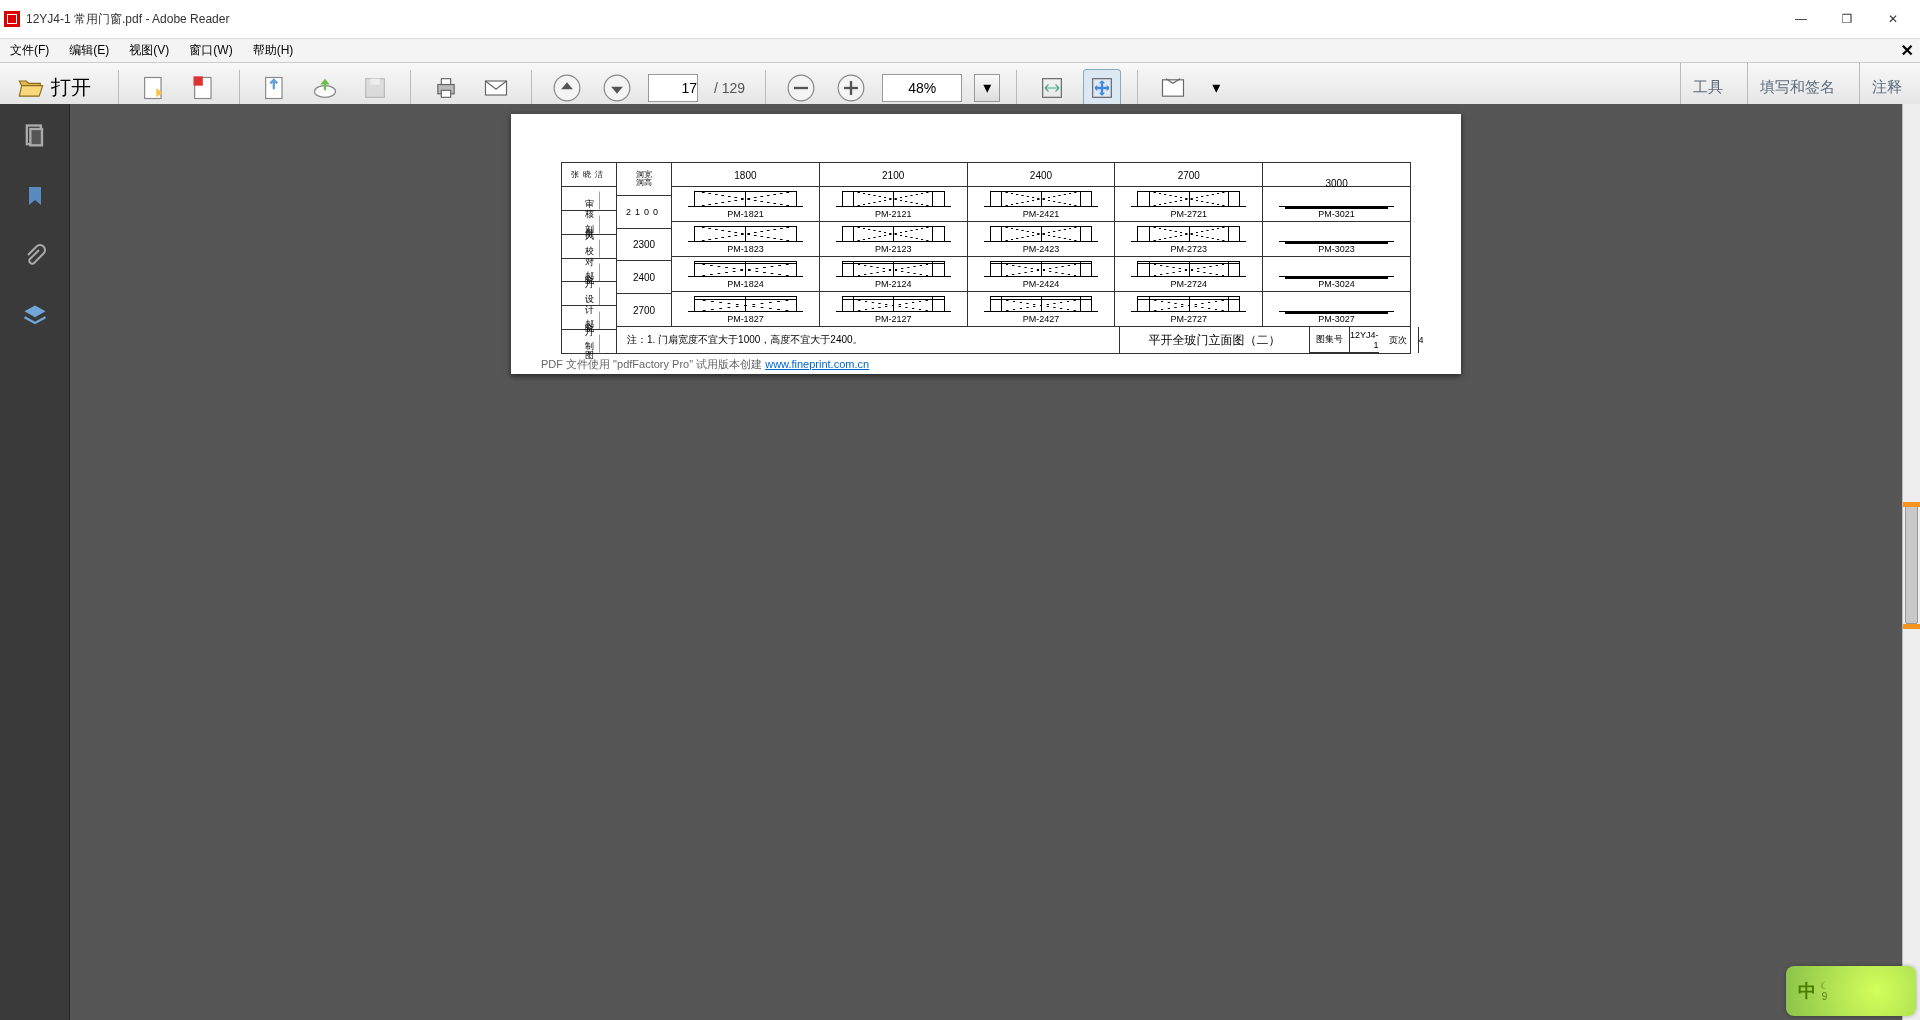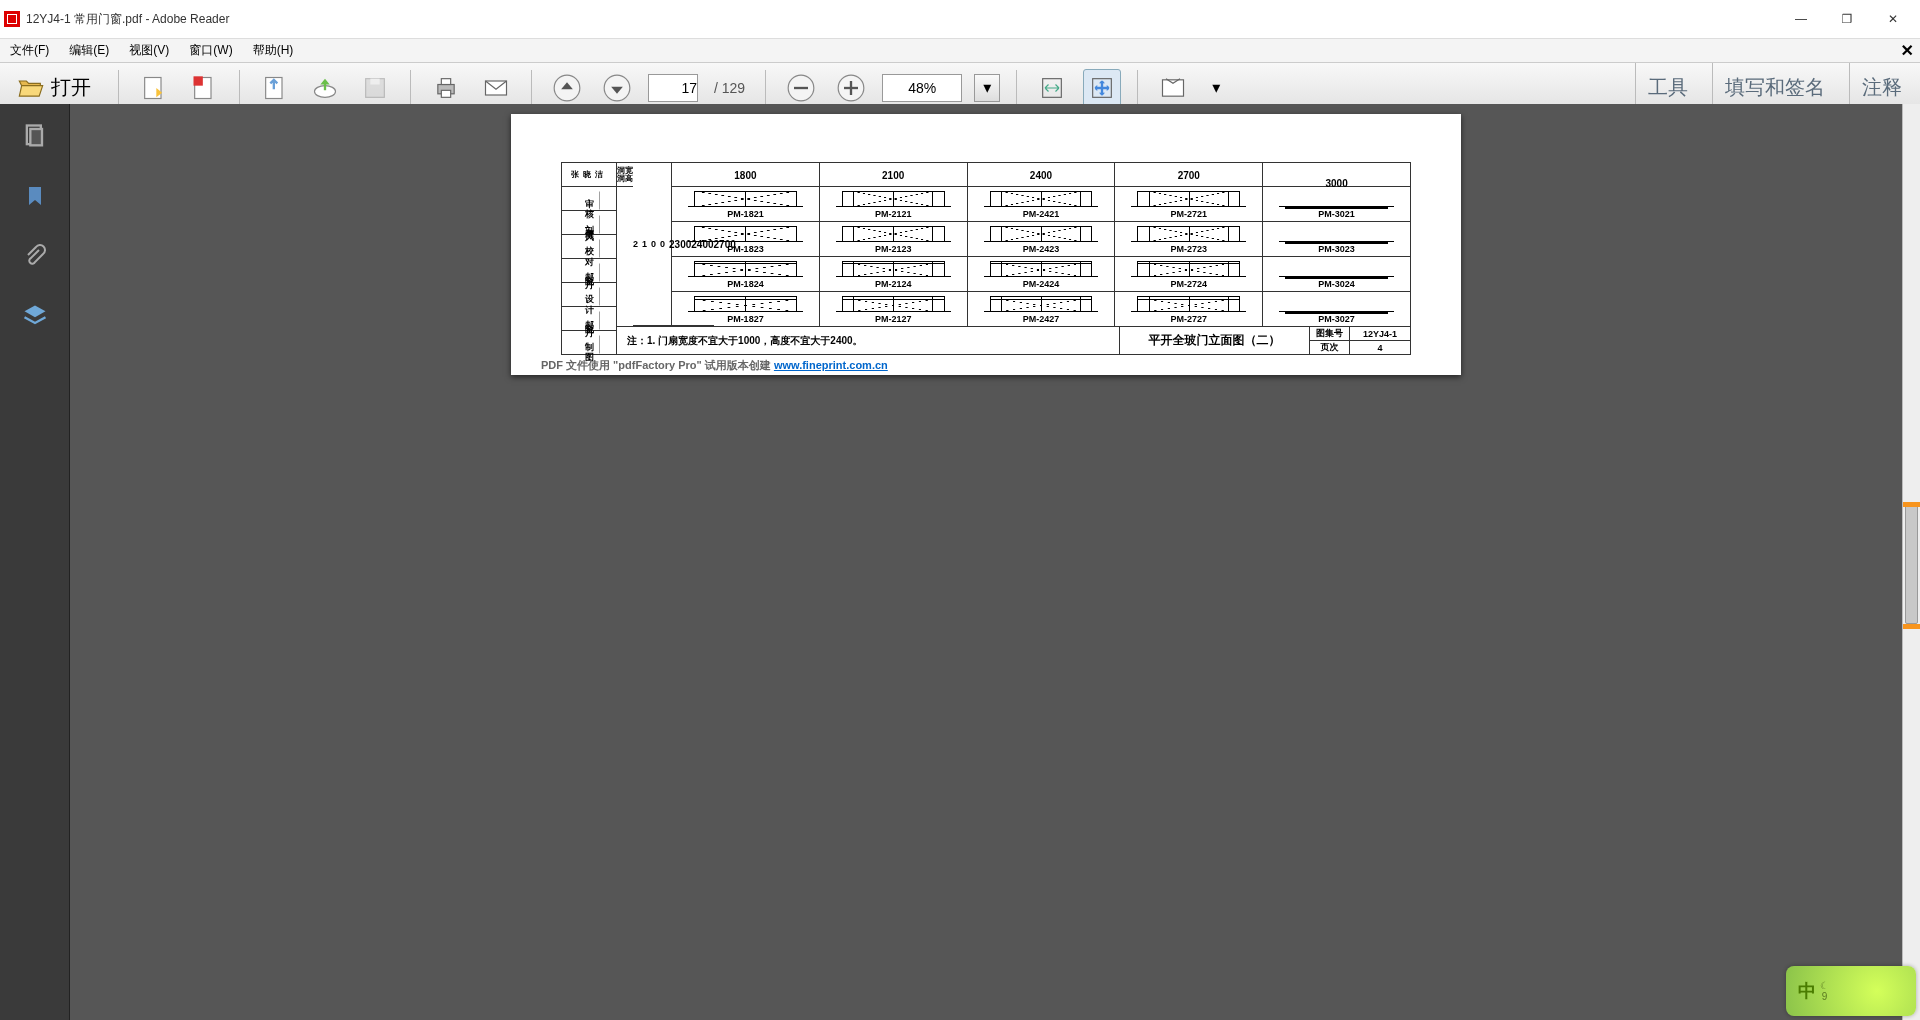--- a/index.html
+++ b/index.html
@@ -20,46 +20,46 @@
 
 .toolbar { height: 50px; background: linear-gradient(#f8f8f8,#e2e2e2); border-bottom: 1px solid #aaa; display: flex; align-items: center; padding: 0 6px; gap: 12px; }
 .tool { width: 38px; height: 38px; display:flex; align-items:center; justify-content:center; border:1px solid transparent; border-radius:3px; }
 .tool.big { width:auto; padding:0 10px; font-size:20px; gap:6px; }
 .sepv { width:1px; height:36px; background:#bbb; margin:0 4px; }
 .pagebox { width:50px; height:28px; text-align:right; border:1px solid #999; font-size:14px; background:#fff; }
 .pagetotal { font-size:14px; color:#555; padding:0 4px; }
 .zoombox { width:80px; height:28px; border:1px solid #999; background:#fff; text-align:center; font-size:14px; display:flex; align-items:center; justify-content:center; }
 .zoomdd { width:26px; height:28px; border:1px solid #999; background:linear-gradient(#fafafa,#ddd); display:flex; align-items:center; justify-content:center; }
 .toolbar .spacer { flex:1; }
-.rbtn { font-size:20px; color:#5a6b7b; padding:0 12px; border-left:1px solid #bbb; height:100%; display:flex; align-items:center; }
+.rbtn { font-size:15px; color:#5a6b7b; padding:0 12px; border-left:1px solid #bbb; height:100%; display:flex; align-items:center; }
 
 .toolsvg { width:28px; height:28px; }
 
 
 .main { position:absolute; top:104px; bottom:0; left:0; right:0; display:flex; background:#565656; }
 .sidebar { width:70px; background:#3a3a3a; border-right:1px solid #222; display:flex; flex-direction:column; align-items:center; padding-top:14px; gap:24px; }
 .sidebar .sbtn { width:36px; height:36px; display:flex; align-items:center; justify-content:center; color:#999; }
 .docarea { flex:1; overflow:auto; display:flex; justify-content:center; align-items:flex-start; position:relative; }
 .scrollbar { width:18px; background:#eee; border-left:1px solid #bbb; position:relative; }
 .scrollbar .thumb { position:absolute; left:2px; right:2px; top:400px; height:120px; background:#c8c8c8; border:1px solid #999; border-radius:2px; }
 .scrollbar .orange { position:absolute; left:0; right:0; height:5px; background:#f7941d; }
 
 
-.page { width:950px; background:#fff; margin-top:10px; box-shadow:0 2px 6px rgba(0,0,0,.6); padding:48px 30px 20px 30px; position:relative; font-family: "SimSun", serif; font-weight: bold; }
+.page { width:950px; background:#fff; margin-top:10px; box-shadow:0 2px 6px rgba(0,0,0,.6); padding:48px 30px 20px 30px; position:relative; font-family: "SimSun", serif; }
 .drawing { border:1.5px solid #333; width:850px; margin:0 auto; display:flex; }
 .leftcol { width:55px; border-right:1px solid #333; display:flex; flex-direction:column; }
 .leftcell { flex:1; border-bottom:1px solid #333; display:flex; align-items:center; justify-content:center; position:relative; }
 .leftcell:last-child { border-bottom:none; }
 .vtxt { writing-mode: vertical-rl; font-size:9px; letter-spacing:4px; }
 .sig { position:absolute; right:2px; top:10%; bottom:10%; width:20px; }
 .sig::before { content:""; position:absolute; left:5px; top:0; width:14px; height:100%; border-left:1px solid #444; transform:skewY(-20deg); opacity:.5; }
 
 .gridwrap { flex:1; display:flex; flex-direction:column; }
 .gridbody { flex:1; display:flex; }
-.rowhdrs { width:55px; border-right:1px solid #333; display:flex; flex-direction:row; }
+.rowhdrs { width:55px; border-right:1px solid #333; display:flex; flex-direction:column; }
 .rowhdrs .hrow:first-child{height:24px;}
 .hrow { flex:1; border-bottom:1px solid #333; display:flex; align-items:center; justify-content:center; font-size:10px; }
 .hrow:last-child{border-bottom:none;}
 
 .gtable { flex:1; display:flex; flex-direction:column; }
 .grow { display:flex; border-bottom:1px solid #333; }
 .grow.header { height:24px; }
 .grow.body { flex:1; }
 .gcell { flex:1; border-right:1px solid #333; display:flex; flex-direction:column; align-items:center; justify-content:flex-end; font-size:9px; position:relative; padding:4px 0 2px; }
 .gcell:last-child { border-right:none;margin-top:16px; }
@@ -88,21 +88,21 @@
 .door .tmid { position:absolute; left:50%; top:0; height:16%; width:1px; background:#000; display:none; }
 .door.r3.var-c .tmid, .door.r3.var-d .tmid, .door.r3.var-e .tmid,
 .door.r4.var-c .tmid, .door.r4.var-d .tmid, .door.r4.var-e .tmid { display:block; }
 .door.r4 .tmid{height:22%;}
 
 
 .dfooter { display:flex; border-top:1px solid #333; }
 .note { flex:1; font-size:10px; padding:6px 10px; border-right:1px solid #333; display:flex; align-items:center; }
 .titleblock { width:290px; display:flex; }
 .tb-title { flex:1; border-right:1px solid #333; display:flex; align-items:center; justify-content:center; font-size:12px; }
-.tb-right { width:100px; display:flex; flex-direction:column;text-align:right; }
+.tb-right { width:100px; display:flex; flex-direction:row;text-align:right; }
 .tb-row { flex:1; display:flex; border-bottom:1px solid #333; font-size:9px; }
 .tb-row:last-child{border-bottom:none;}
 .tb-row span:first-child{width:40px; border-right:1px solid #333; display:flex;align-items:center;justify-content:center;}
 .tb-row span:last-child{flex:1; display:flex;align-items:center;justify-content:center;}
 
 .footlink { position:absolute; bottom:2px; left:30px; font-size:11px; color:#666; font-family:"SimSun",serif; }
 .footlink a { color:#0066cc; text-decoration:underline; }
 
 
 .ime { position:fixed; right:4px; bottom:4px; width:130px; height:50px; border-radius:8px; background:radial-gradient(circle at 70% 50%, #d4ff5a, #8bc34a); box-shadow:0 0 4px rgba(0,0,0,.3); display:flex; align-items:center; padding-left:12px; gap:4px; }

